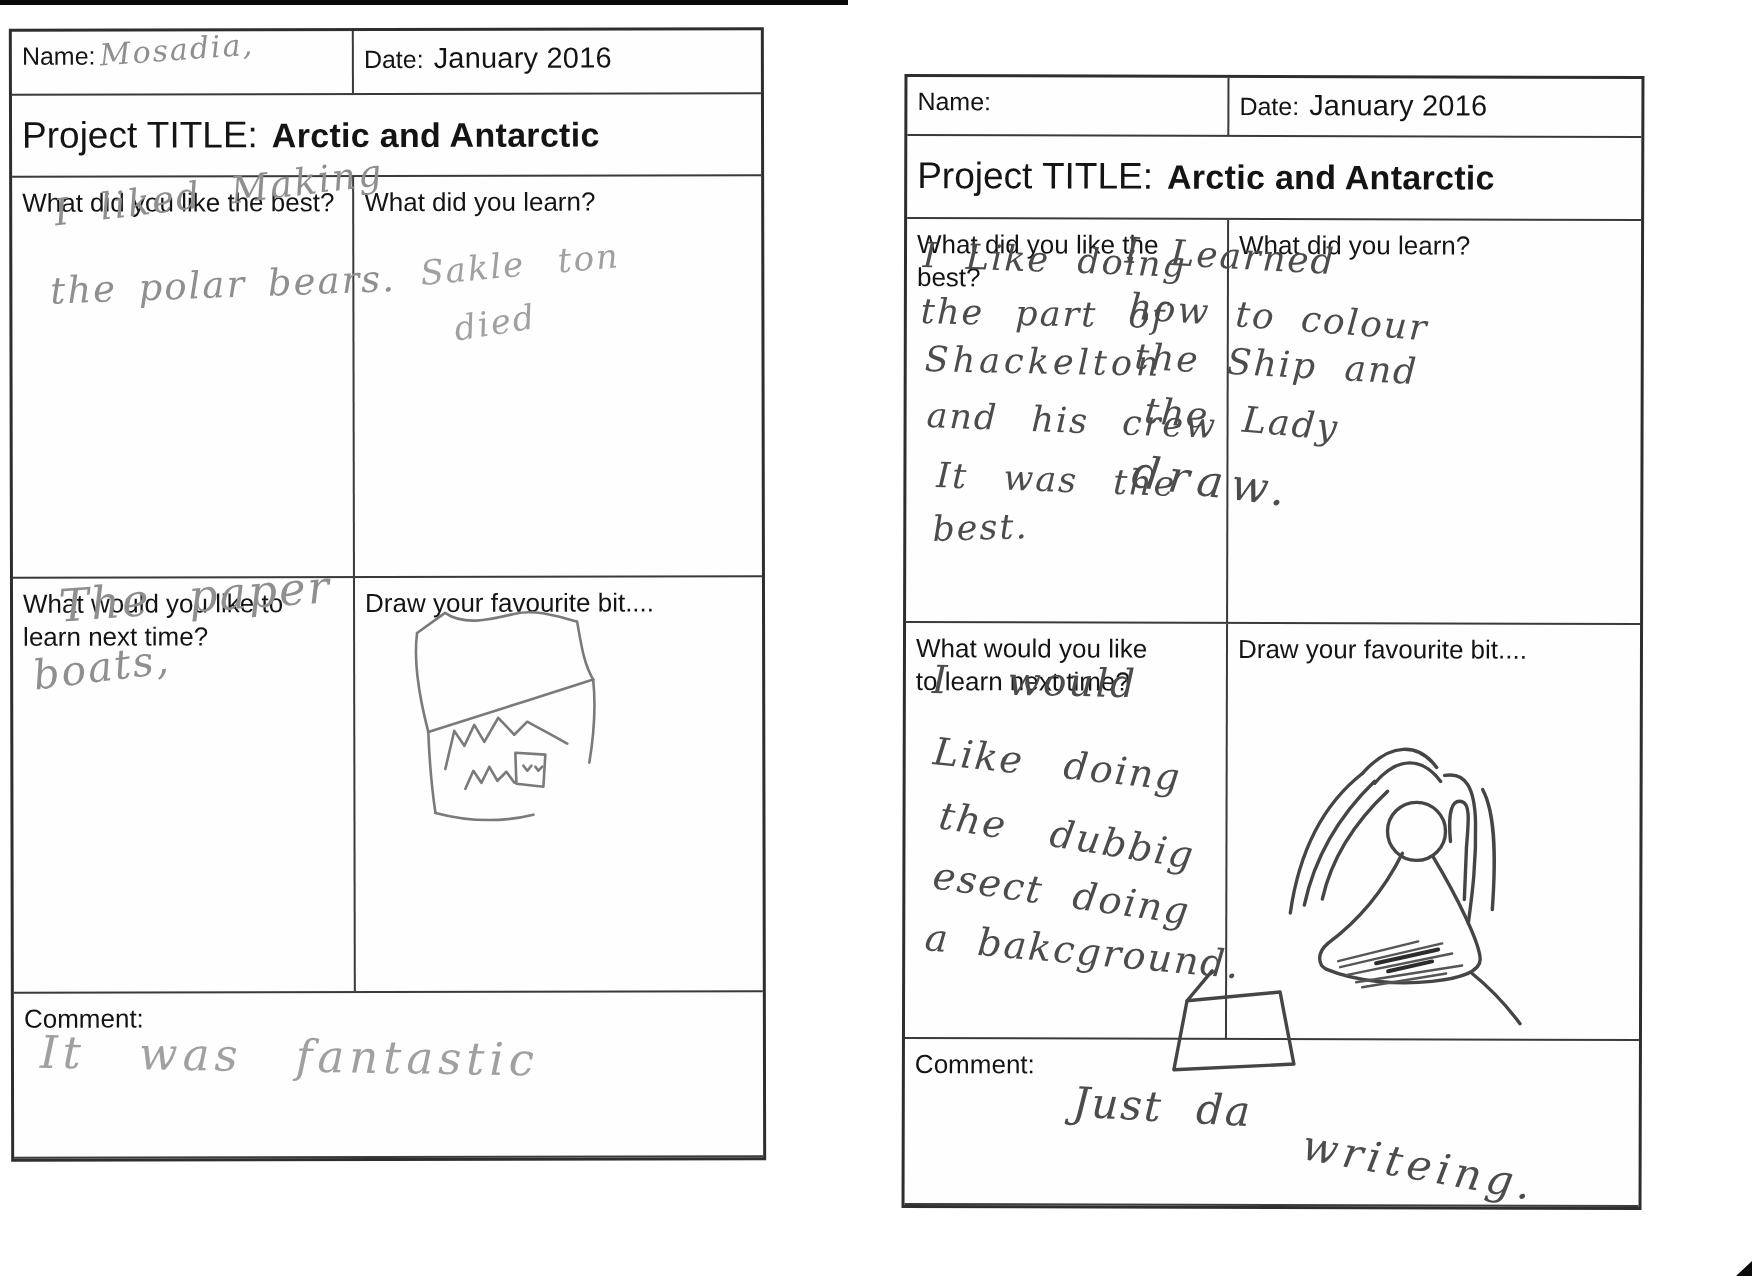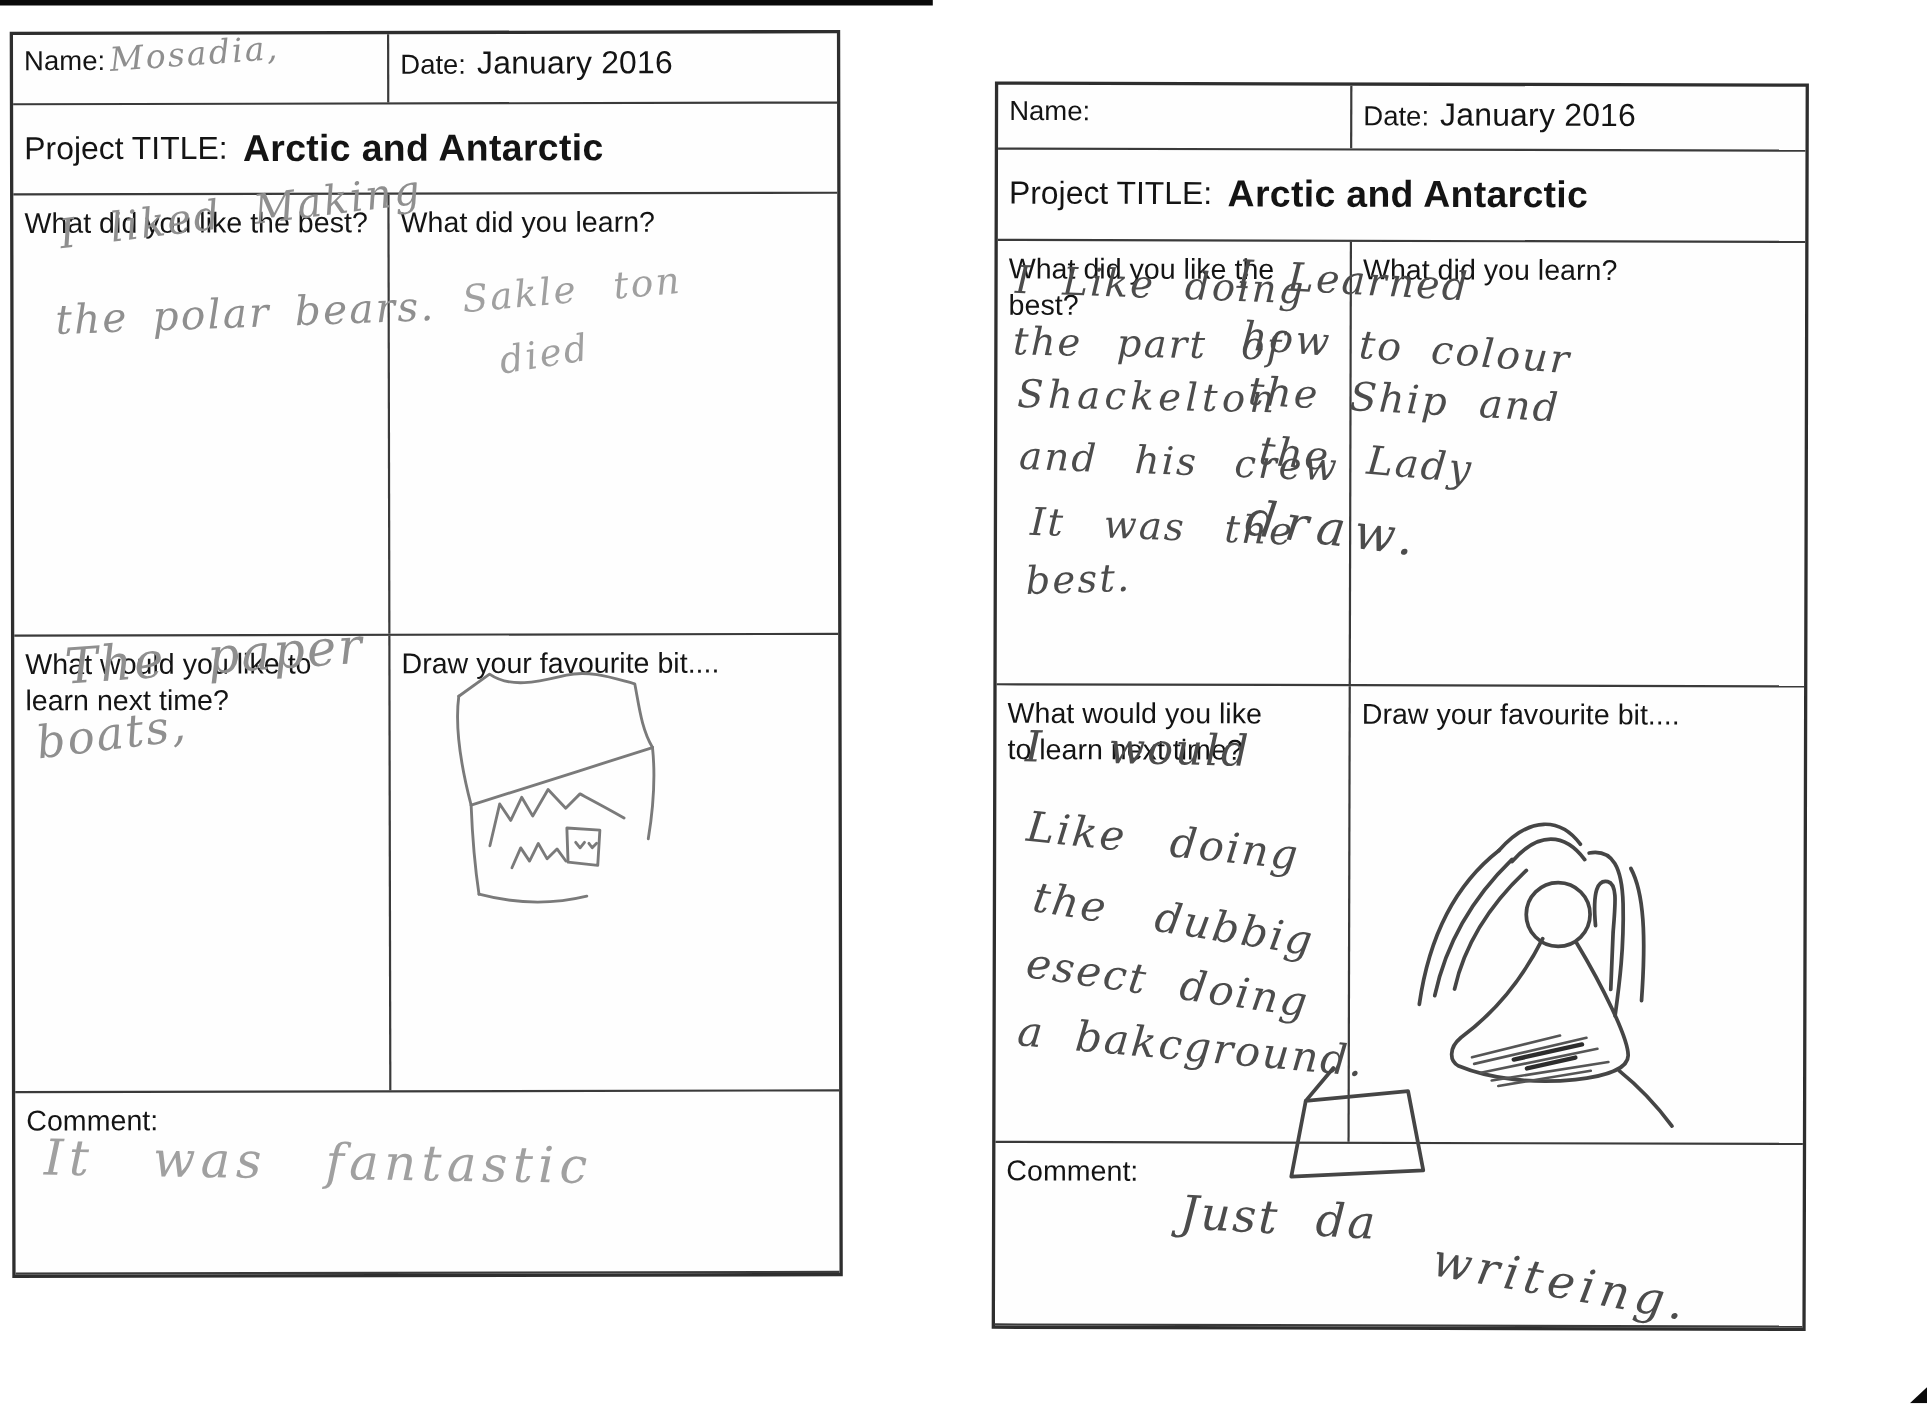--- a/index.html
+++ b/index.html
@@ -25,21 +25,21 @@
 
   .row { position:relative; width:100%; border-bottom:2px solid #3a3a3a; display:flex; }
   .row:last-child { border-bottom:none; }
   .cell { position:relative; height:100%; }
   .cell.divided { border-right:2px solid #3a3a3a; }
 
   .lbl { color:#141414; font-size:26px; line-height:1.25; }
   .pad { padding:9px 10px; }
   .name-date-lbl { font-size:25px; }
   .date-val { font-size:29px; margin-left:10px; letter-spacing:0.2px; }
-  .proj-lbl { font-size:29px; }
+  .proj-lbl { font-size:37px; }
   .proj-val { font-size:34px; font-weight:bold; margin-left:14px; letter-spacing:0.3px; }
 
   
   .hw {
     position:absolute;
     font-family:"DejaVu Serif", serif;
     font-style:italic;
     white-space:nowrap;
     letter-spacing:2px;
     transform-origin:left center;

